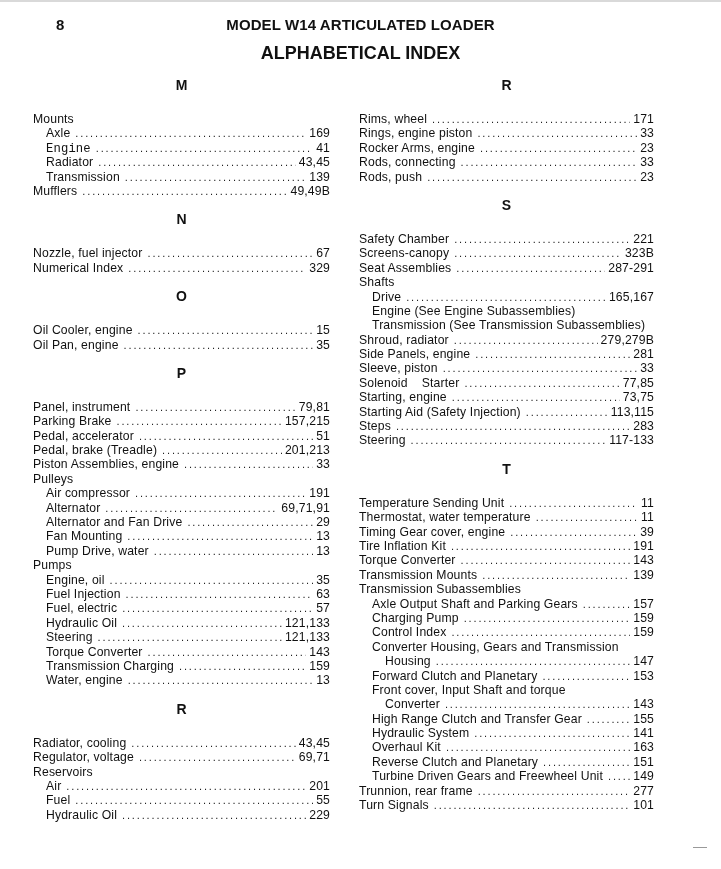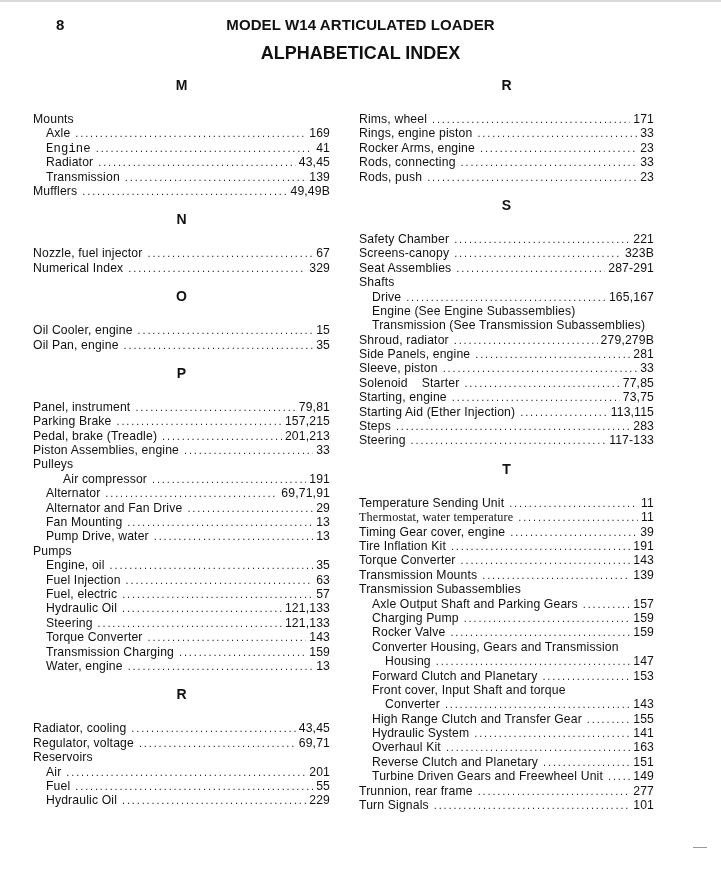--- a/index.html
+++ b/index.html
@@ -120,34 +120,39 @@
       <span class="label" style="white-space: pre;">Panel, instrument</span>
       <span class="dots"></span>
       <span class="pages">79,81</span>
     </div>
     <div class="entry lvl0">
       <span class="label" style="white-space: pre;">Parking Brake</span>
       <span class="dots"></span>
       <span class="pages">157,215</span>
     </div>
     <div class="entry lvl0">
+      <span class="label" style="white-space: pre;">Pedal, accelerator</span>
+      <span class="dots"></span>
+      <span class="pages">51</span>
+    </div>
+    <div class="entry lvl0">
       <span class="label" style="white-space: pre;">Pedal, brake (Treadle)</span>
       <span class="dots"></span>
       <span class="pages">201,213</span>
     </div>
     <div class="entry lvl0">
       <span class="label" style="white-space: pre;">Piston Assemblies, engine</span>
       <span class="dots"></span>
       <span class="pages">33</span>
     </div>
     <div class="entry lvl0 header-only">
       <span class="label" style="white-space: pre;">Pulleys</span>
     </div>
     <div class="entry lvl1">
-      <span class="label" style="white-space: pre; margin-left: 17px;">Air compressor</span>
+      <span class="label" style="white-space: pre;">Air compressor</span>
       <span class="dots"></span>
       <span class="pages">191</span>
     </div>
     <div class="entry lvl1">
       <span class="label" style="white-space: pre;">Alternator</span>
       <span class="dots"></span>
       <span class="pages">69,71,91</span>
     </div>
     <div class="entry lvl1">
       <span class="label" style="white-space: pre;">Alternator and Fan Drive</span>
@@ -316,21 +321,21 @@
       <span class="label" style="white-space: pre;">Solenoid    Starter</span>
       <span class="dots"></span>
       <span class="pages">77,85</span>
     </div>
     <div class="entry lvl0">
       <span class="label" style="white-space: pre;">Starting, engine</span>
       <span class="dots"></span>
       <span class="pages">73,75</span>
     </div>
     <div class="entry lvl0">
-      <span class="label" style="white-space: pre;">Starting Aid (Ether Injection)</span>
+      <span class="label" style="white-space: pre;">Starting Aid (Safety Injection)</span>
       <span class="dots"></span>
       <span class="pages">113,115</span>
     </div>
     <div class="entry lvl0">
       <span class="label" style="white-space: pre;">Steps</span>
       <span class="dots"></span>
       <span class="pages">283</span>
     </div>
     <div class="entry lvl0">
       <span class="label" style="white-space: pre;">Steering</span>
@@ -338,21 +343,21 @@
       <span class="pages">117-133</span>
     </div>
     <div class="letter letter-gap-before">T</div>
     <div class="letter-gap-after"></div>
     <div class="entry lvl0">
       <span class="label" style="white-space: pre;">Temperature Sending Unit</span>
       <span class="dots"></span>
       <span class="pages">11</span>
     </div>
     <div class="entry lvl0">
-      <span class="label" style="white-space: pre; font-family: Liberation Serif, serif;">Thermostat, water temperature</span>
+      <span class="label" style="white-space: pre;">Thermostat, water temperature</span>
       <span class="dots"></span>
       <span class="pages">11</span>
     </div>
     <div class="entry lvl0">
       <span class="label" style="white-space: pre;">Timing Gear cover, engine</span>
       <span class="dots"></span>
       <span class="pages">39</span>
     </div>
     <div class="entry lvl0">
       <span class="label" style="white-space: pre;">Tire Inflation Kit</span>
@@ -376,21 +381,21 @@
       <span class="label" style="white-space: pre;">Axle Output Shaft and Parking Gears</span>
       <span class="dots"></span>
       <span class="pages">157</span>
     </div>
     <div class="entry lvl1">
       <span class="label" style="white-space: pre;">Charging Pump</span>
       <span class="dots"></span>
       <span class="pages">159</span>
     </div>
     <div class="entry lvl1">
-      <span class="label" style="white-space: pre;">Rocker Valve</span>
+      <span class="label" style="white-space: pre;">Control Index</span>
       <span class="dots"></span>
       <span class="pages">159</span>
     </div>
     <div class="entry lvl1 header-only">
       <span class="label" style="white-space: pre;">Converter Housing, Gears and Transmission</span>
     </div>
     <div class="entry lvl2">
       <span class="label" style="white-space: pre;">Housing</span>
       <span class="dots"></span>
       <span class="pages">147</span>

